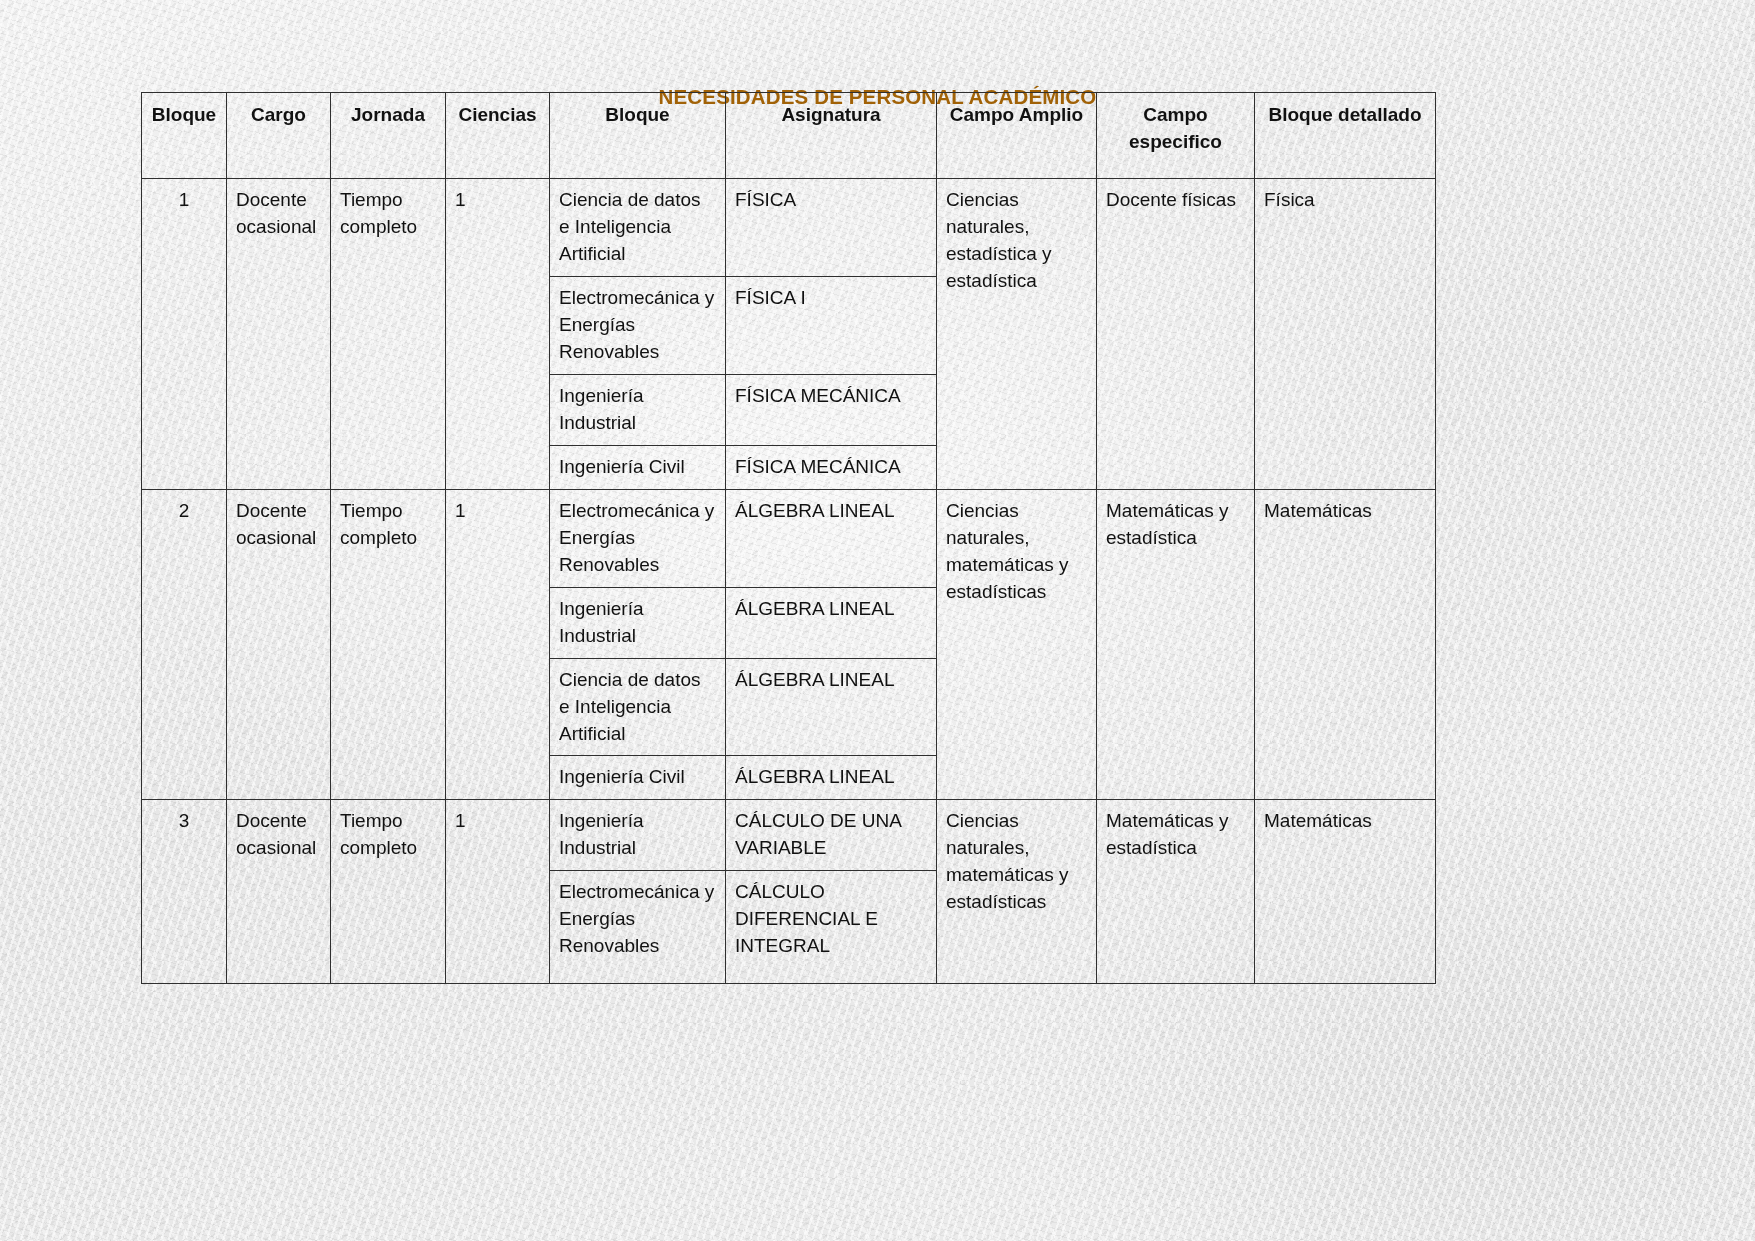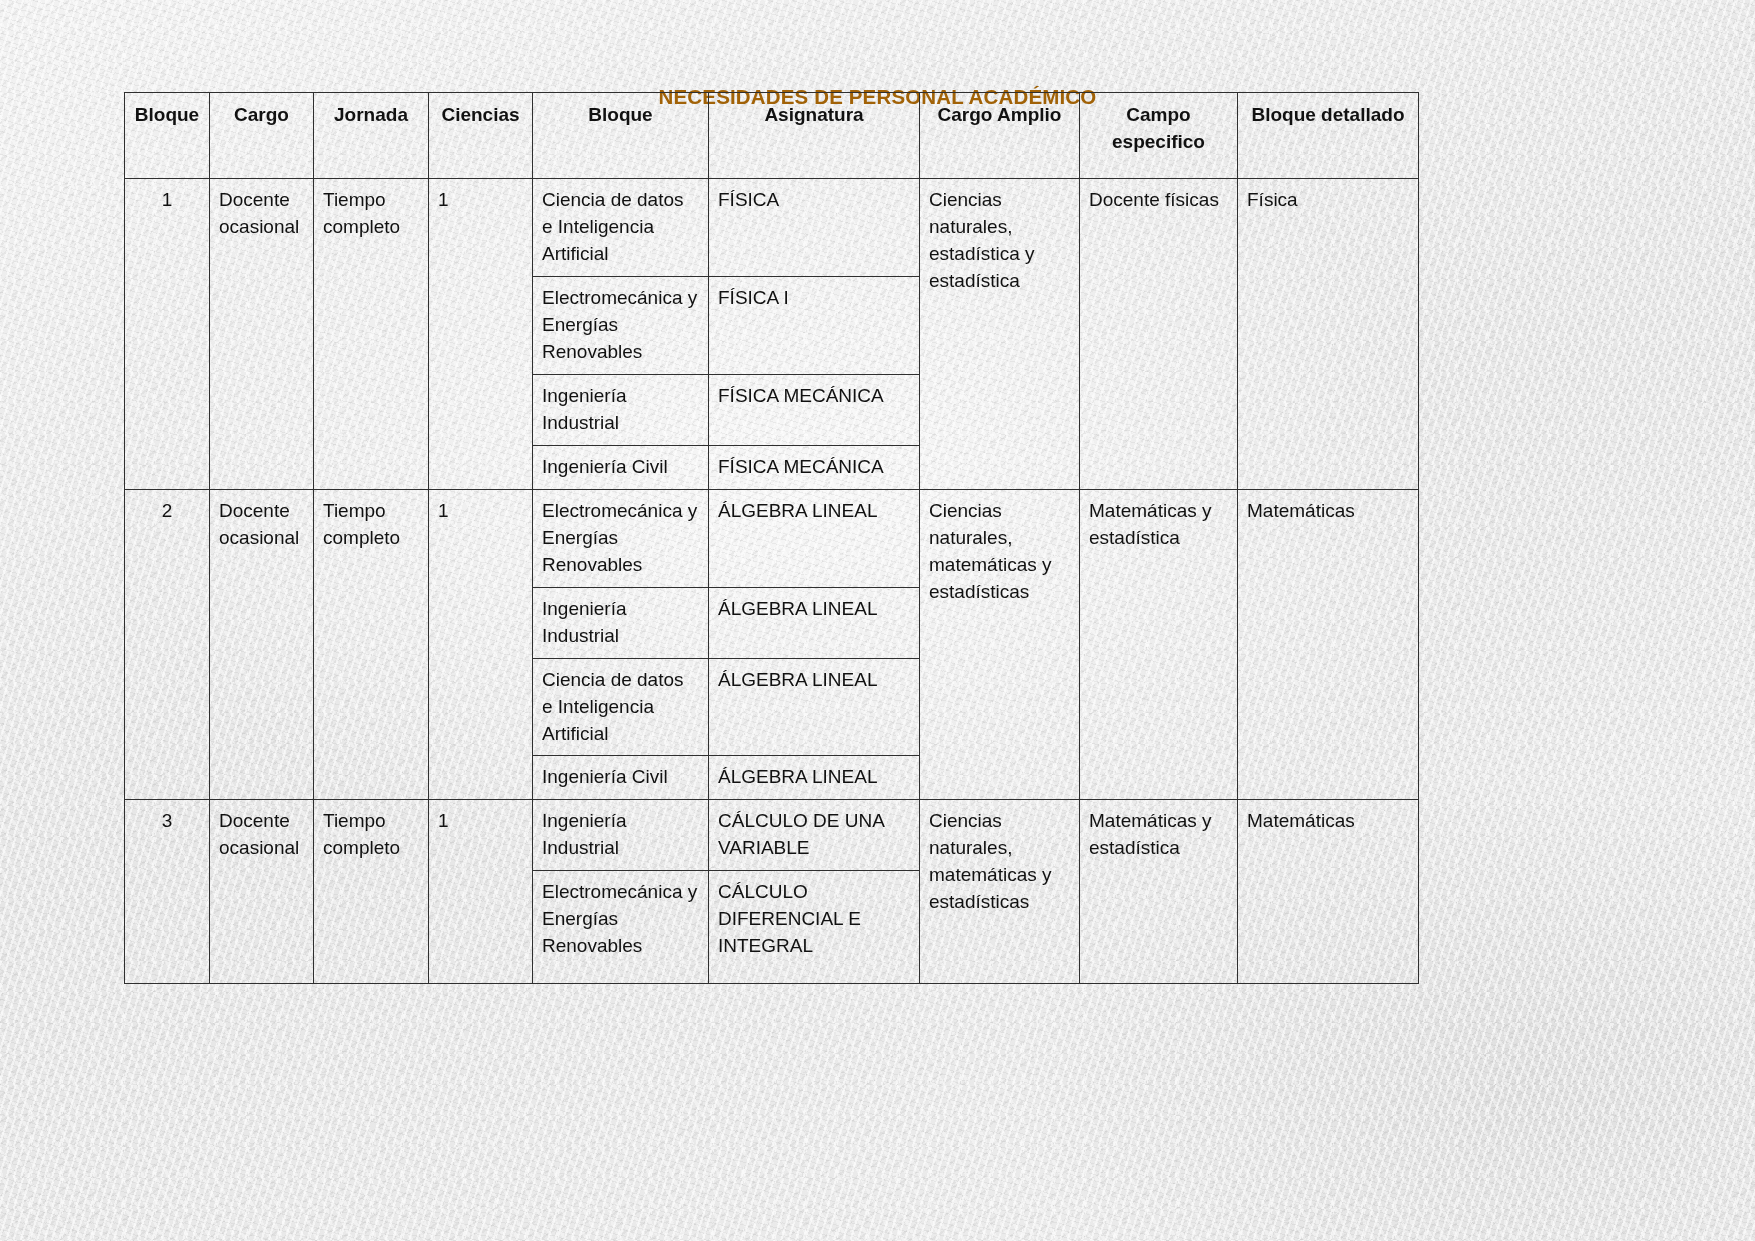--- a/index.html
+++ b/index.html
@@ -61,21 +61,21 @@
     text-align: center;
     font-size: 20.5px;
     font-weight: bold;
     color: #a16207;
     letter-spacing: 0.15px;
     margin-top: 32px;
   }
   .table-wrap {
     position: absolute;
     top: 92px;
-    left: 124px;
+    left: 141px;
     width: 1294px;
   }
   table.needs-table {
     border-collapse: collapse;
     width: 100%;
     table-layout: fixed;
   }
   table.needs-table td {
     border: 1px solid #2f2f2f;
     vertical-align: top;
@@ -127,21 +127,21 @@
           <col class="c-detall">
       </colgroup>
       <tbody>
         <tr>
           <td class="hdr">Bloque</td>
           <td class="hdr">Cargo</td>
           <td class="hdr">Jornada</td>
           <td class="hdr">Ciencias</td>
           <td class="hdr">Bloque</td>
           <td class="hdr">Asignatura</td>
-          <td class="hdr">Cargo Amplio</td>
+          <td class="hdr">Campo Amplio</td>
           <td class="hdr">Campo especifico</td>
           <td class="hdr">Bloque detallado</td>
         </tr>
 
         <tr>
           <td class="center" rowspan="4">1</td>
           <td rowspan="4">Docente ocasional</td>
           <td rowspan="4">Tiempo completo</td>
           <td rowspan="4">1</td>
           <td>Ciencia de datos e Inteligencia Artificial</td>

